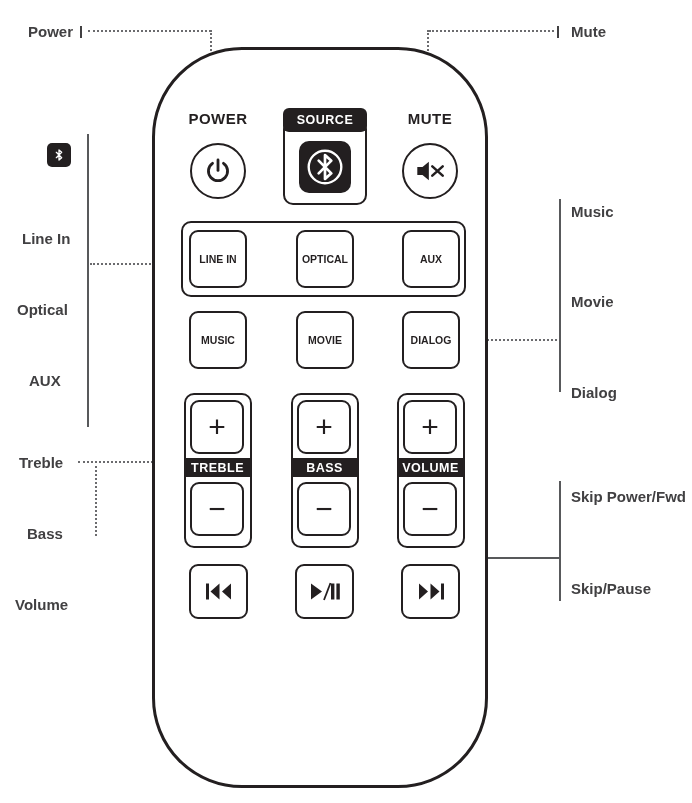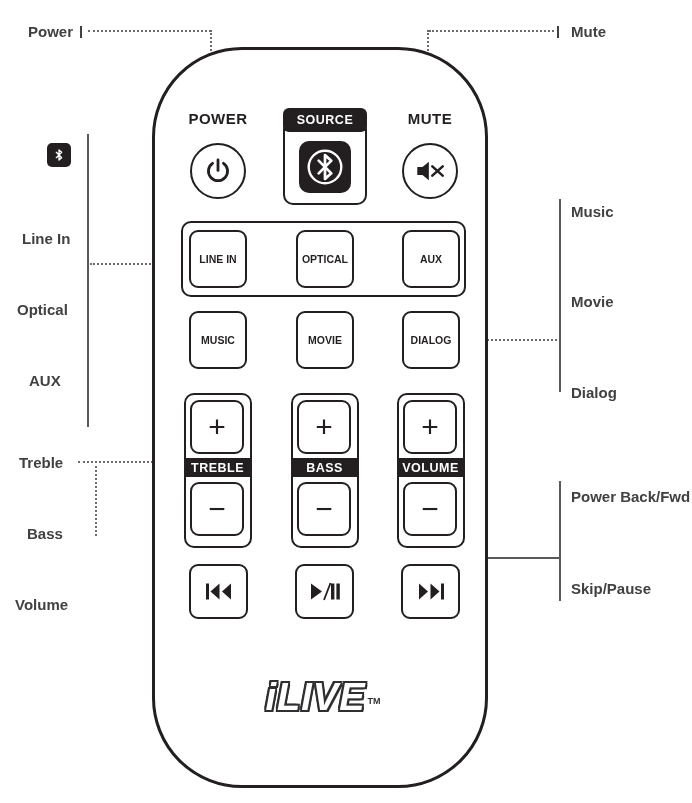--- a/index.html
+++ b/index.html
@@ -75,21 +75,21 @@
   <div class="callout" style="left:27px;top:525px">Bass</div>
   <div class="callout" style="left:15px;top:596px">Volume</div>
 
   <div class="vline" style="left:559px;top:199px;height:193px"></div>
   <div class="callout" style="left:571px;top:203px">Music</div>
   <div class="callout" style="left:571px;top:293px">Movie</div>
   <div class="callout" style="left:571px;top:384px">Dialog</div>
   <div class="hdot" style="left:460px;top:339px;width:97px"></div>
 
   <div class="vline" style="left:559px;top:481px;height:120px"></div>
-  <div class="callout" style="left:571px;top:488px">Power Back/Fwd</div>
+  <div class="callout" style="left:571px;top:488px">Skip Power/Fwd</div>
   <div class="callout" style="left:571px;top:580px">Skip/Pause</div>
   <div class="tick" style="left:465px;top:551px"></div>
   <div class="hline" style="left:467px;top:557px;width:92px"></div>
 
   <div class="remote">
 
     <div class="rl" style="left:22px;top:60px;width:82px">POWER</div>
     <div class="rl" style="left:234px;top:60px;width:82px">MUTE</div>
 
     <div class="panel" style="left:128px;top:69px;width:84px;height:86px"></div>
@@ -159,18 +159,15 @@
       </svg>
     </div>
     <div class="btn" style="left:246px;top:514px;width:59px;height:55px">
       <svg width="30" height="19" viewBox="0 0 30 19">
         <path d="M3 1.5l9 8-9 8z" fill="#231f20"></path>
         <path d="M14.5 1.5l9 8-9 8z" fill="#231f20"></path>
         <rect x="25" y="1.5" width="3" height="16" fill="#231f20"></rect>
       </svg>
     </div>
 
-    <div class="logo">
-      <span class="logo-text">iLIVE</span><span class="logo-tm">TM</span>
-    </div>
 
   </div>
 </div>
 
 </body></html>

